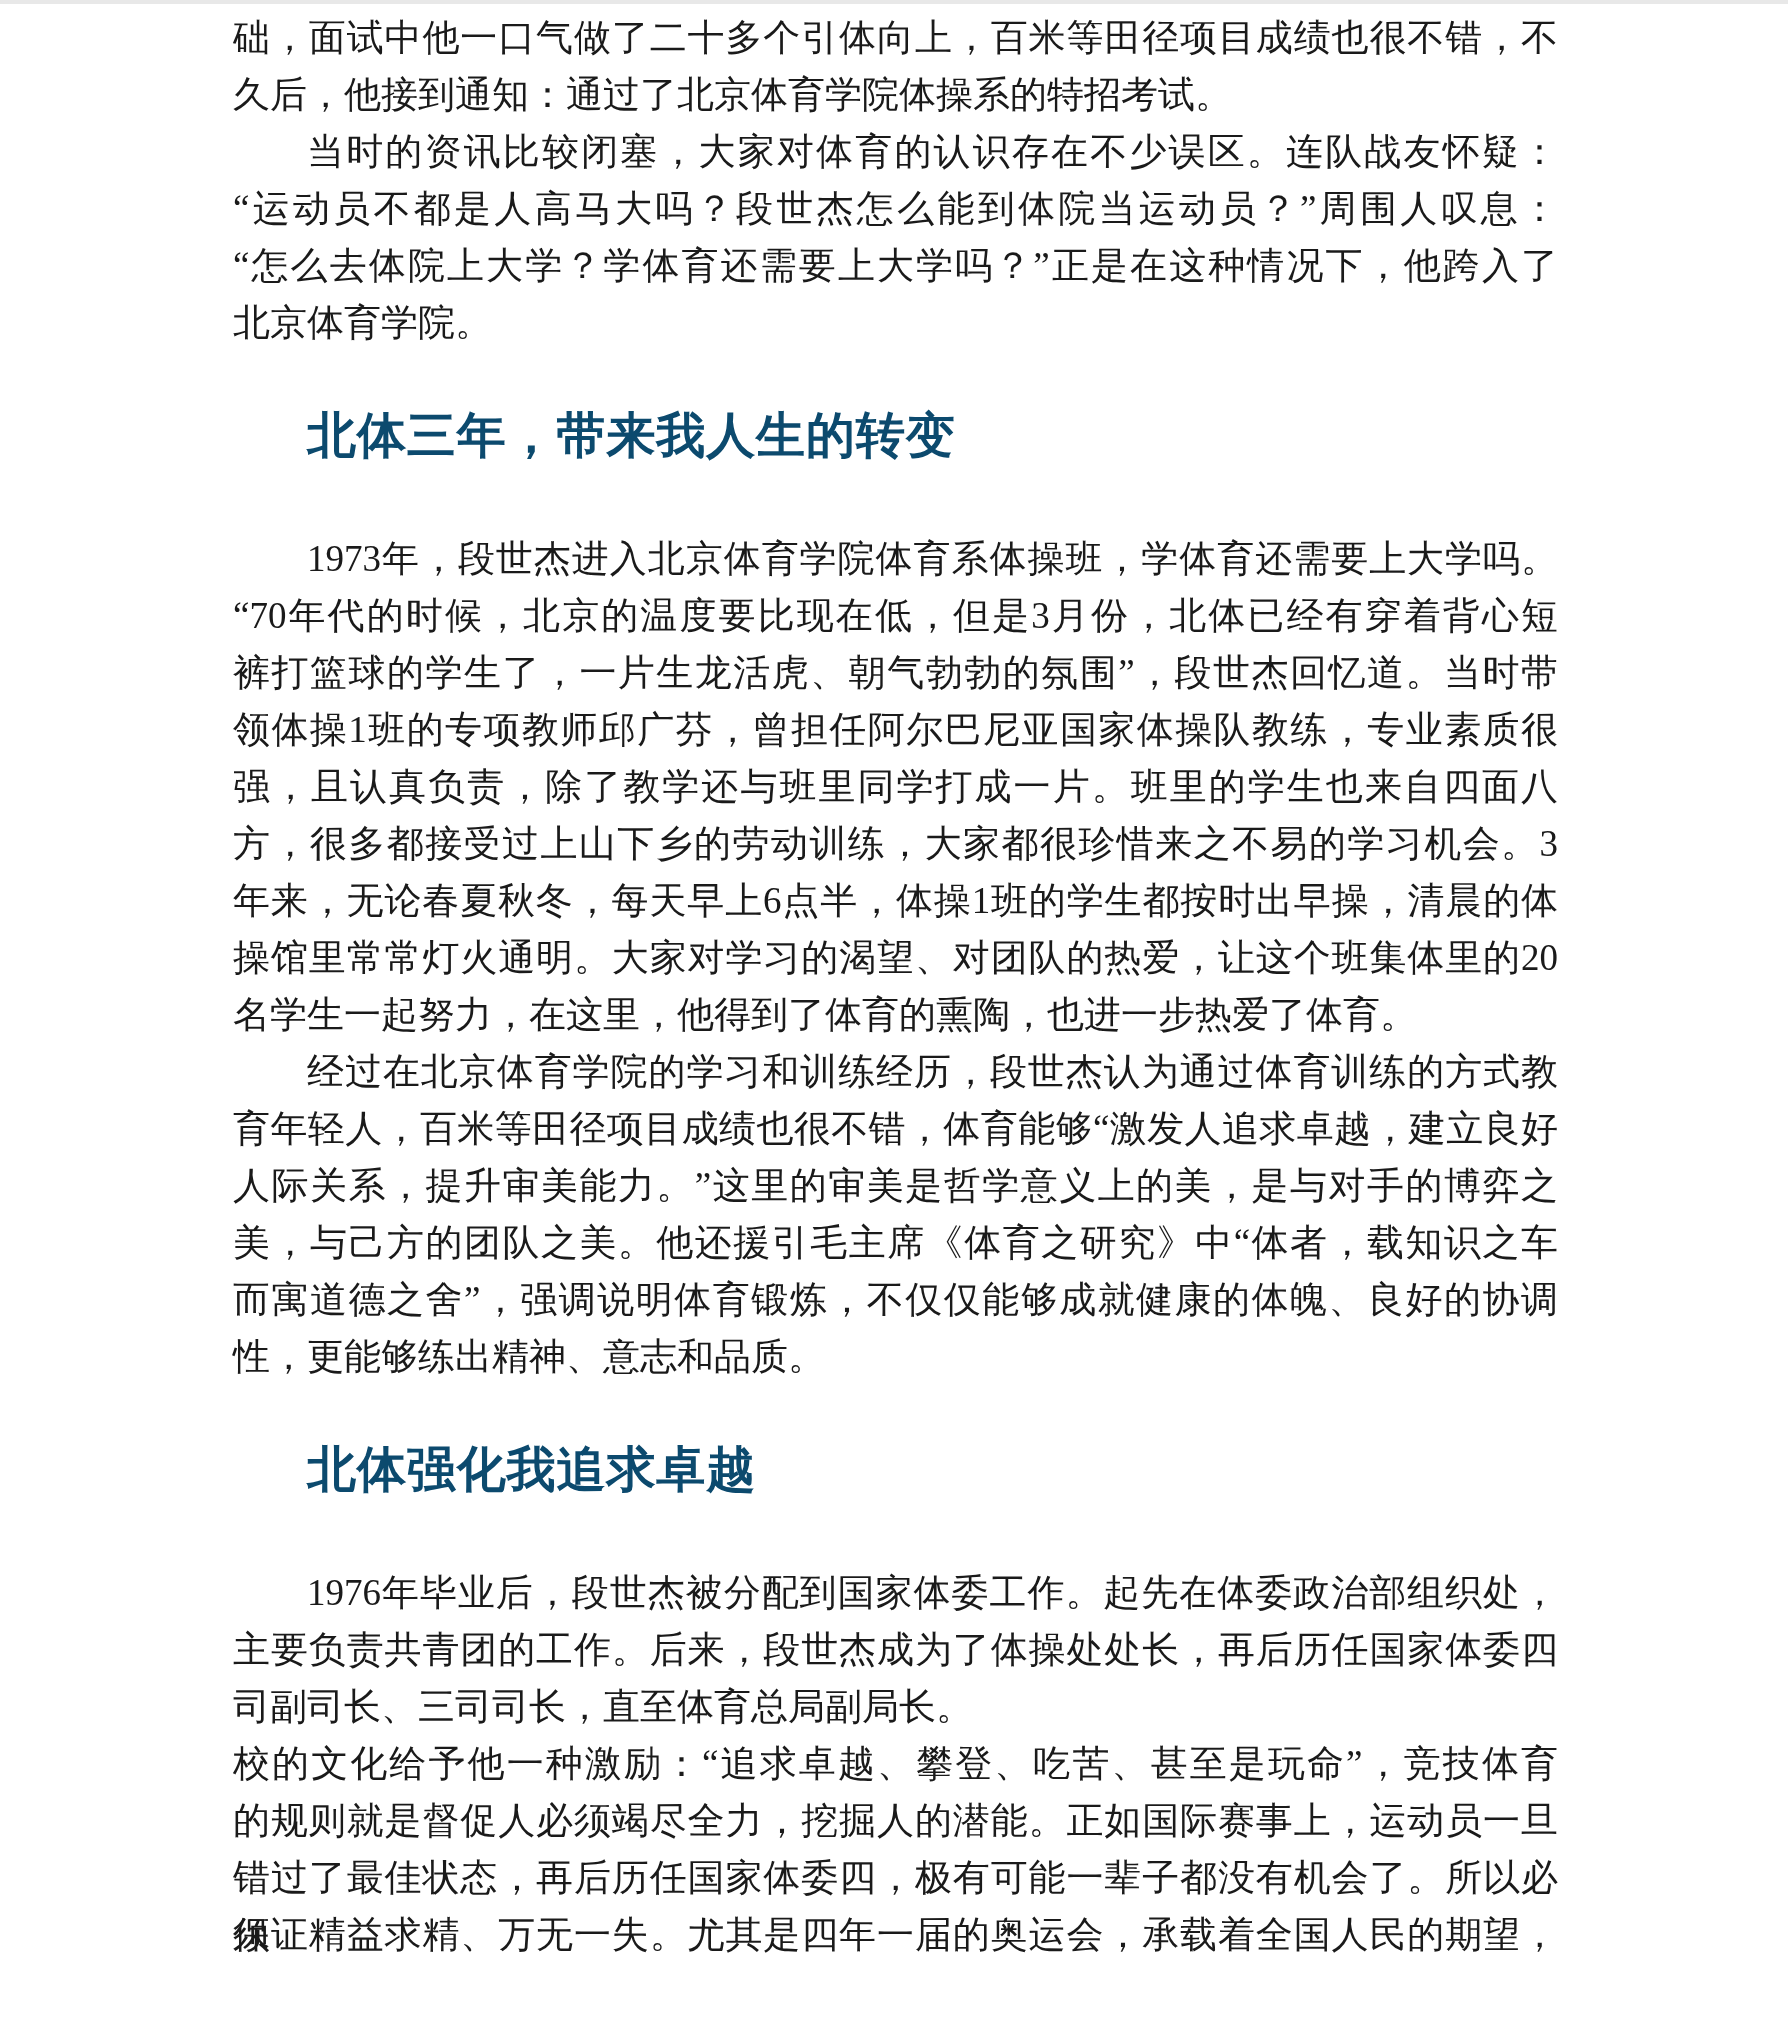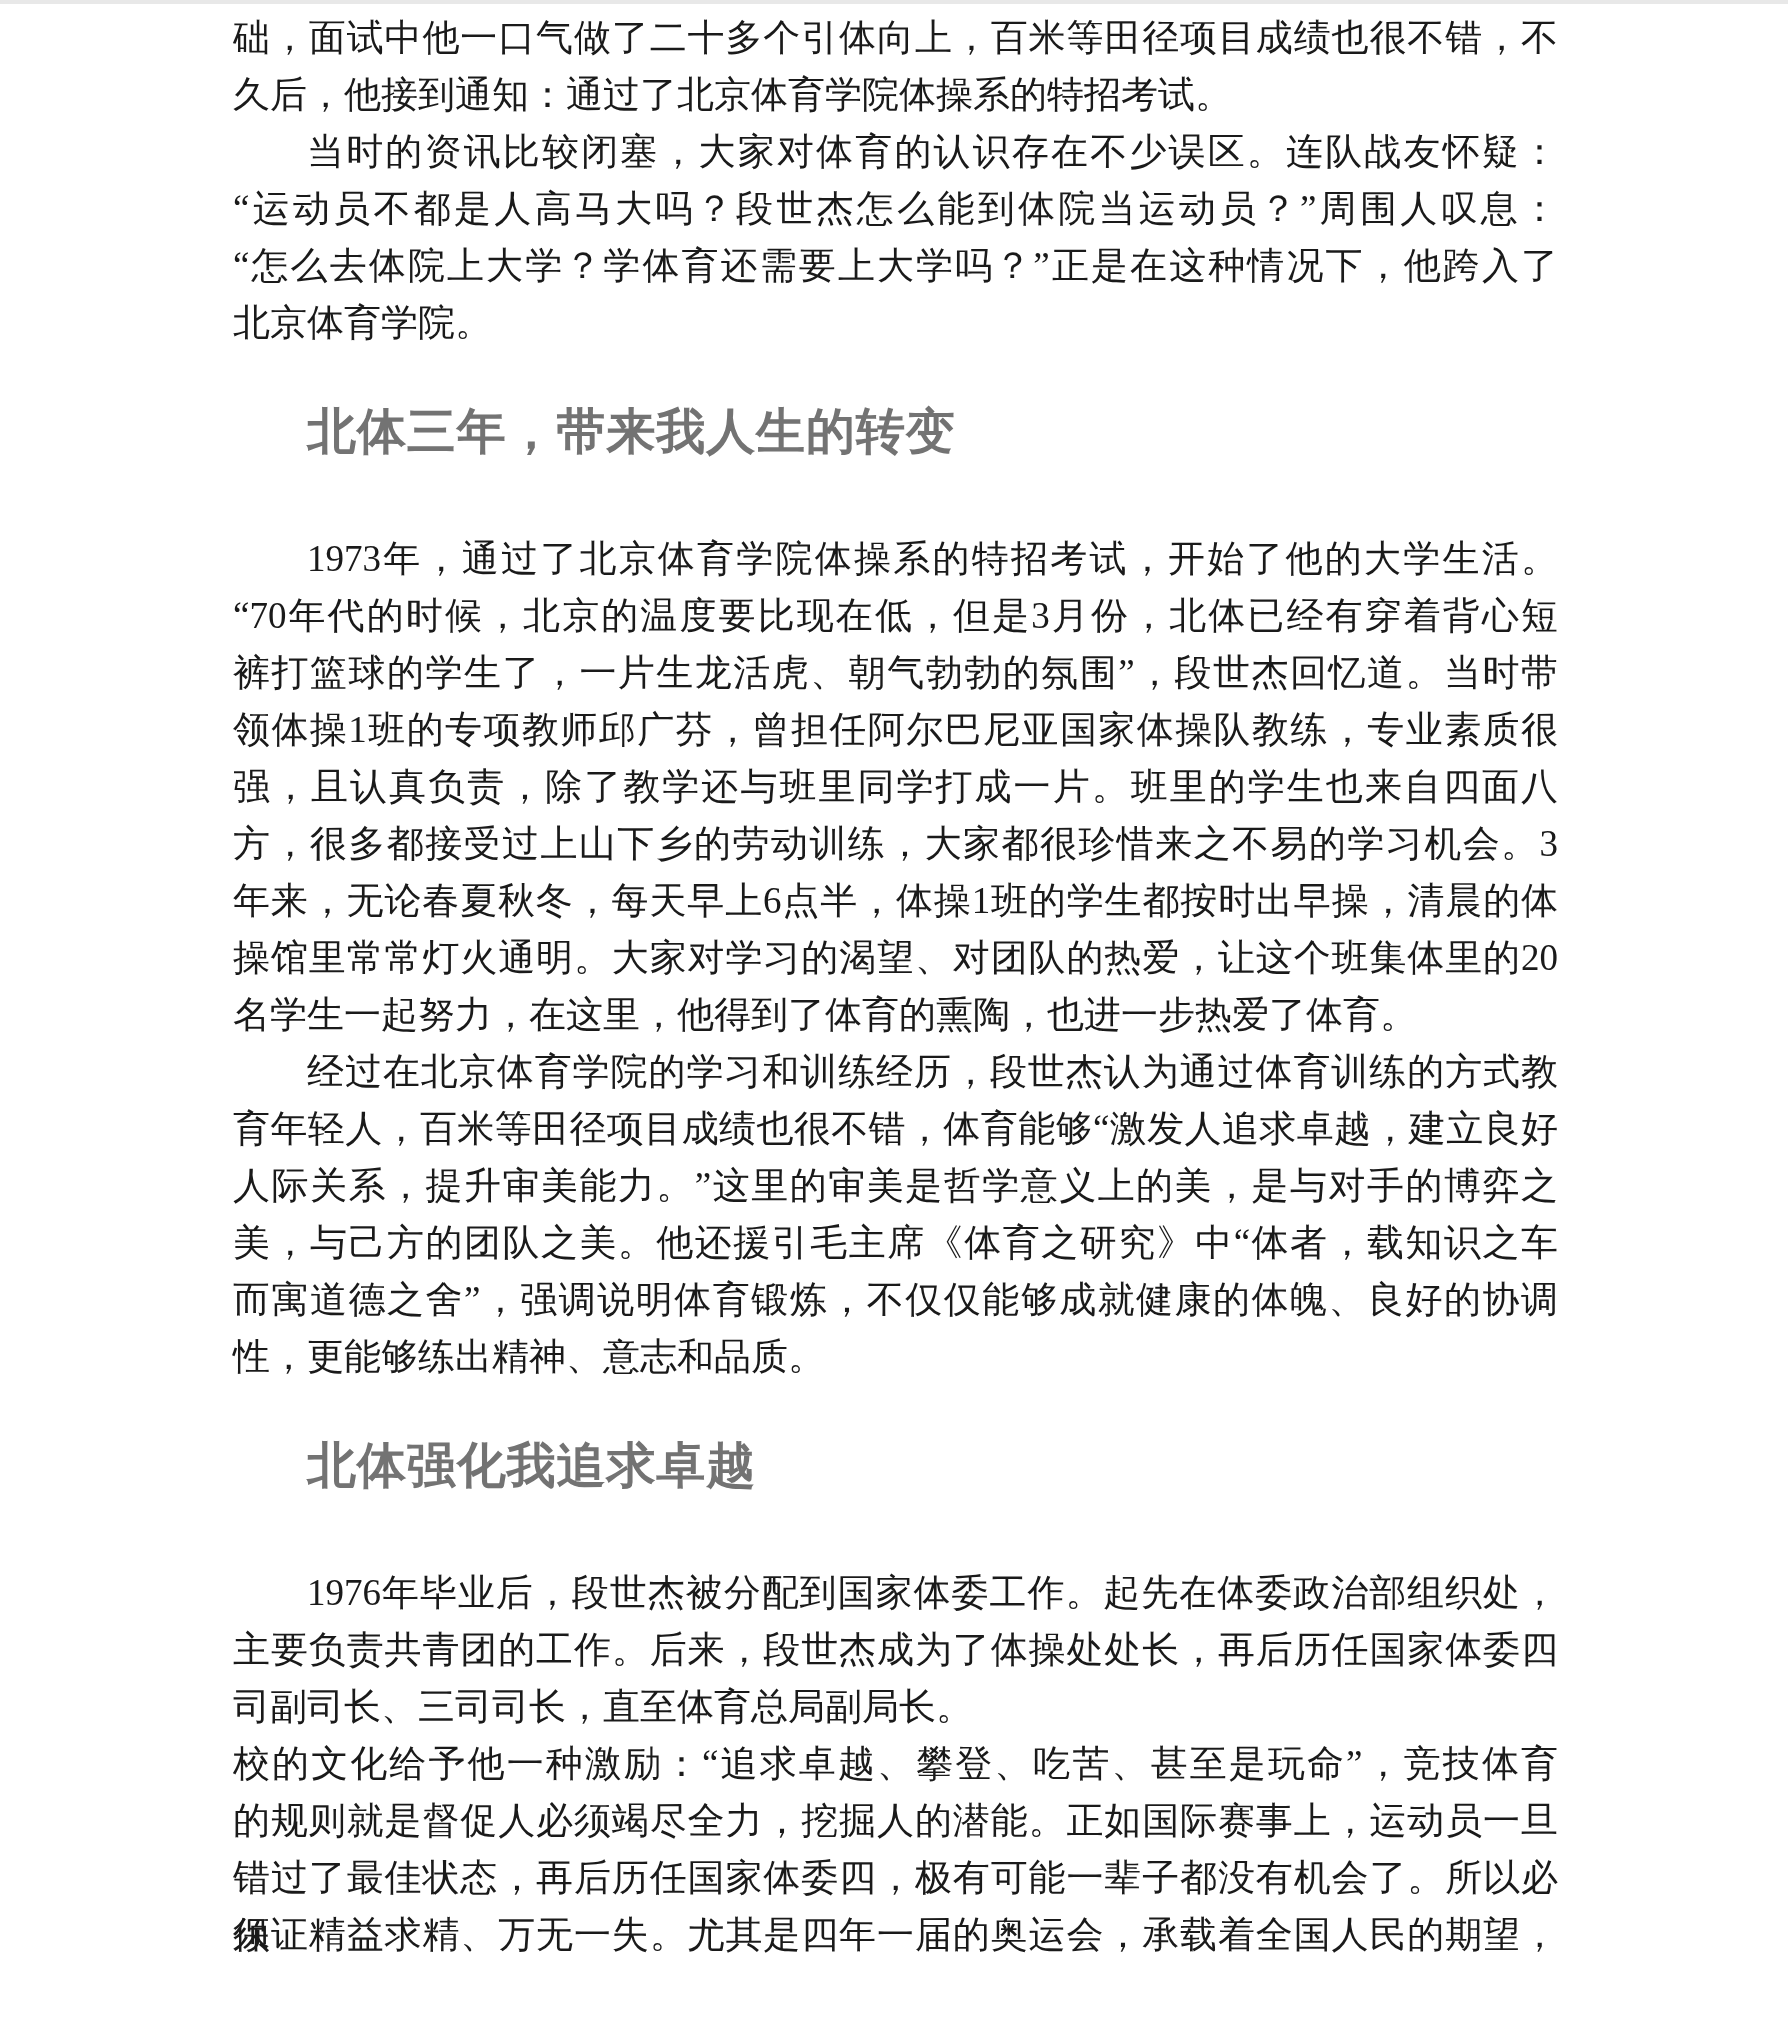--- a/index.html
+++ b/index.html
@@ -20,49 +20,49 @@
     line-height: 57px;
     height: 57px;
     text-align: justify;
     text-align-last: justify;
     text-justify: inter-character;
     white-space: normal;
   }
   .line.end { text-align-last: left; }
   .line.indent { text-indent: 74px; }
   .heading {
-    font-family: Liberation Mono, monospace;
+    font-family: Liberation Sans, sans-serif;
     font-weight: 700;
     font-size: 49px;
     line-height: 69px;
     height: 69px;
     margin: 50px 0 60px 0;
     padding-left: 74px;
-    color: #737373;
+    color: #0c4a6e;
     text-align: right;
     text-align-last: left;
     letter-spacing: 0.9px;
   }
 </style>
 </head>
 <body>
 
 <div class="page">
 
   <div class="line">础，面试中他一口气做了二十多个引体向上，百米等田径项目成绩也很不错，不</div>
   <div class="line end">久后，他接到通知：通过了北京体育学院体操系的特招考试。</div>
 
   <div class="line indent">当时的资讯比较闭塞，大家对体育的认识存在不少误区。连队战友怀疑：</div>
   <div class="line">“运动员不都是人高马大吗？段世杰怎么能到体院当运动员？”周围人叹息：</div>
   <div class="line">“怎么去体院上大学？学体育还需要上大学吗？”正是在这种情况下，他跨入了</div>
   <div class="line end">北京体育学院。</div>
 
   <h2 class="heading">北体三年，带来我人生的转变</h2>
 
-  <div class="line indent">1973年，通过了北京体育学院体操系的特招考试，开始了他的大学生活。</div>
+  <div class="line indent">1973年，段世杰进入北京体育学院体育系体操班，学体育还需要上大学吗。</div>
   <div class="line">“70年代的时候，北京的温度要比现在低，但是3月份，北体已经有穿着背心短</div>
   <div class="line">裤打篮球的学生了，一片生龙活虎、朝气勃勃的氛围”，段世杰回忆道。当时带</div>
   <div class="line">领体操1班的专项教师邱广芬，曾担任阿尔巴尼亚国家体操队教练，专业素质很</div>
   <div class="line">强，且认真负责，除了教学还与班里同学打成一片。班里的学生也来自四面八</div>
   <div class="line">方，很多都接受过上山下乡的劳动训练，大家都很珍惜来之不易的学习机会。3</div>
   <div class="line">年来，无论春夏秋冬，每天早上6点半，体操1班的学生都按时出早操，清晨的体</div>
   <div class="line">操馆里常常灯火通明。大家对学习的渴望、对团队的热爱，让这个班集体里的20</div>
   <div class="line end">名学生一起努力，在这里，他得到了体育的熏陶，也进一步热爱了体育。</div>
 
   <div class="line indent">经过在北京体育学院的学习和训练经历，段世杰认为通过体育训练的方式教</div>

